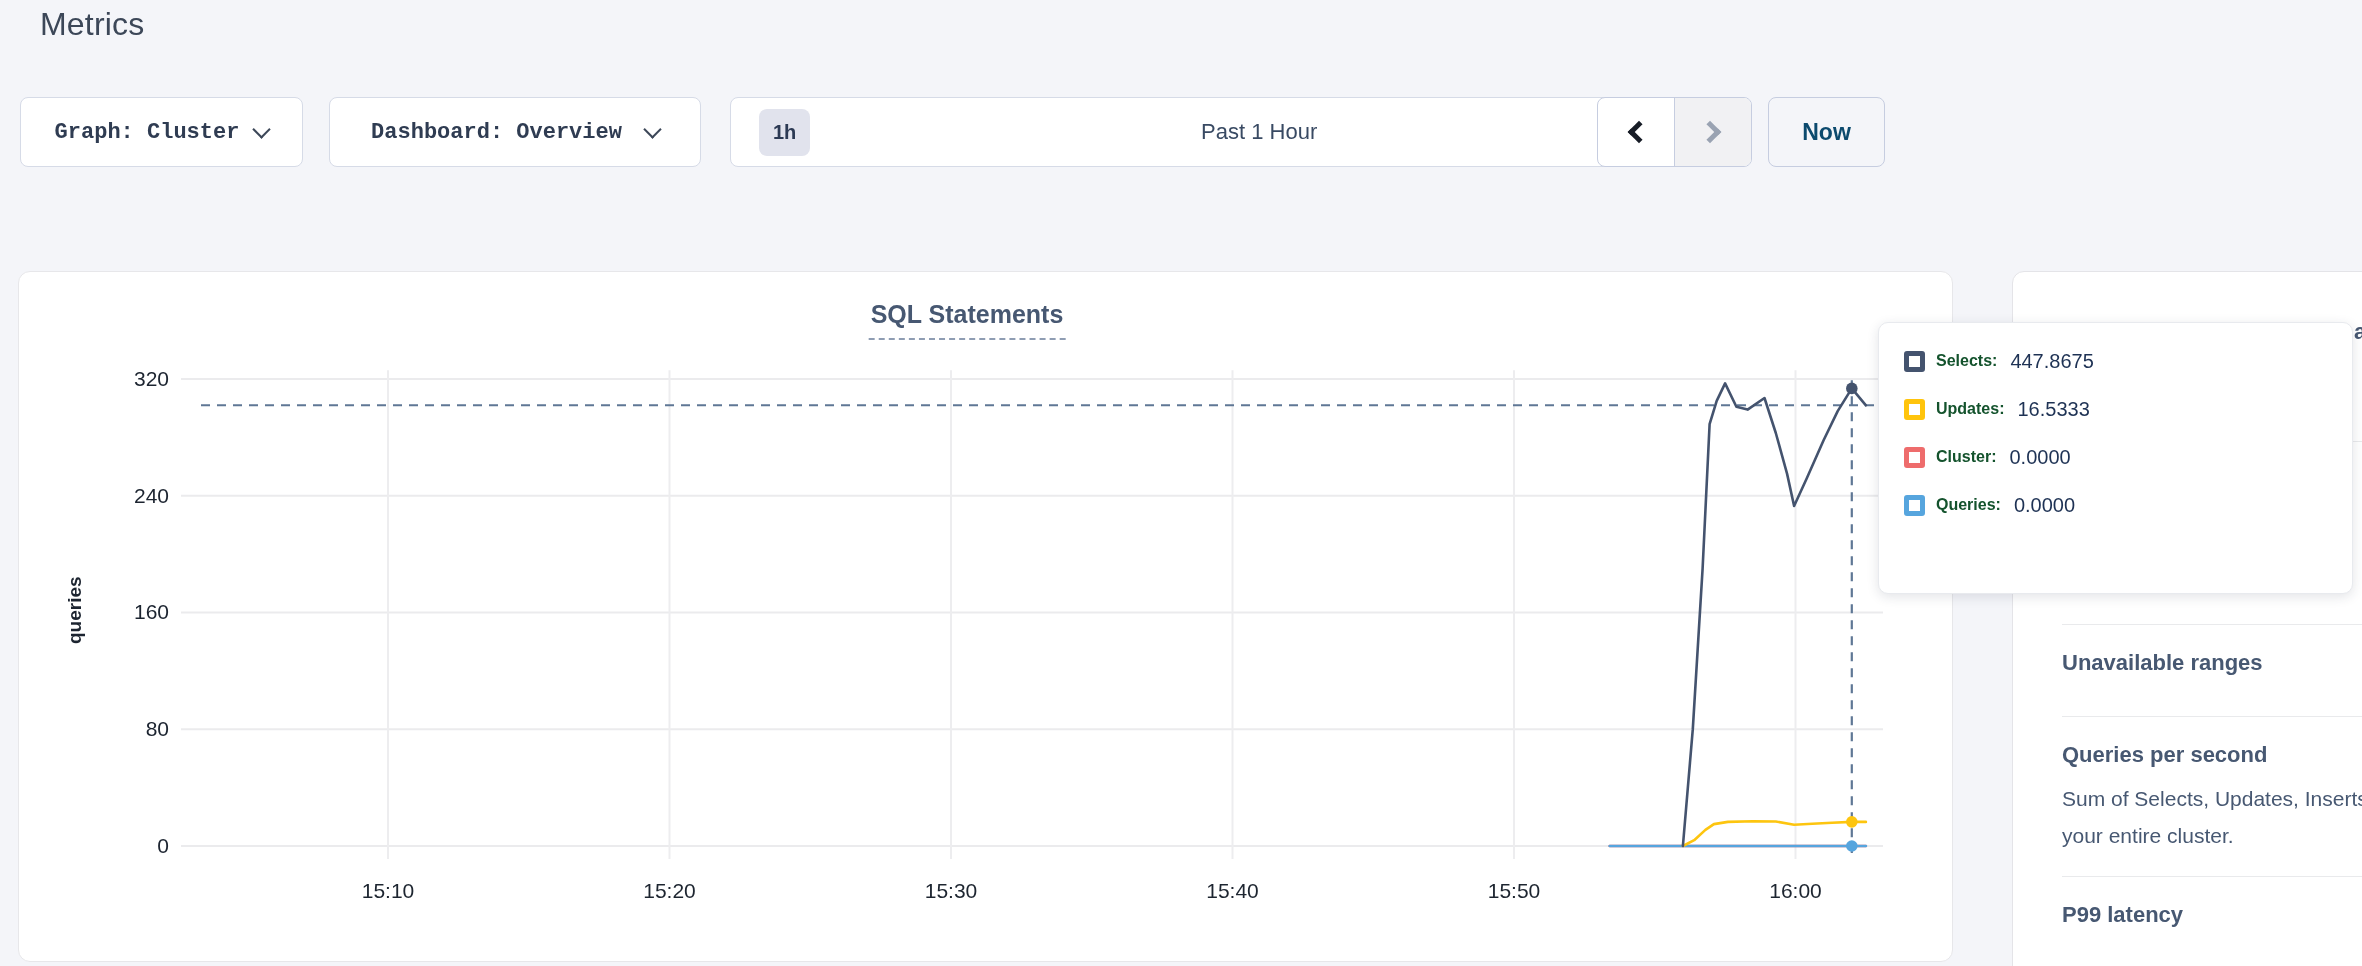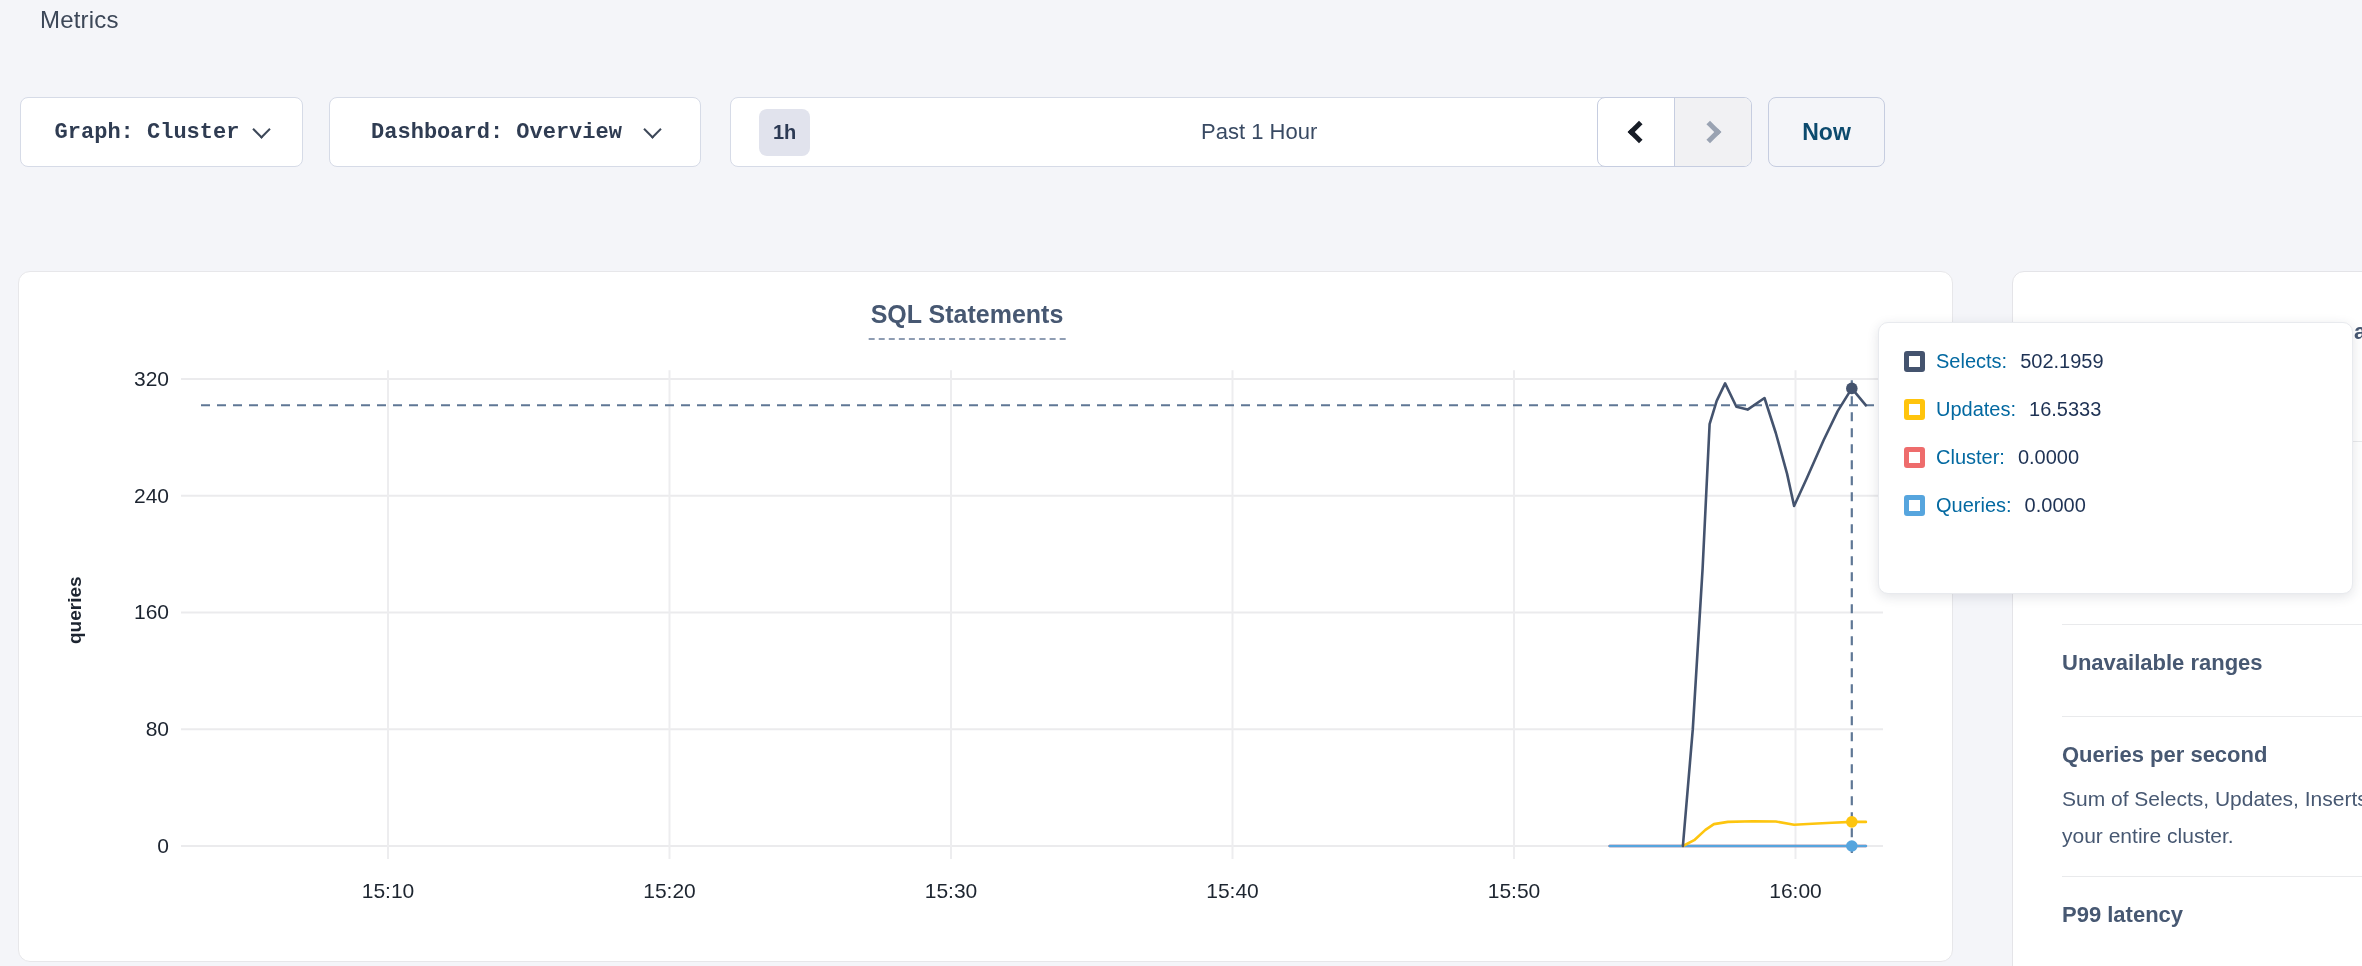--- a/index.html
+++ b/index.html
@@ -7,21 +7,21 @@
   body {
     position: relative;
     background: #f4f5f9;
     font-family: "Liberation Sans", sans-serif;
     color: #3c4758;
   }
 
   
   .page-title {
     position: absolute; left: 40px; top: 6px;
-    font-size: 24px; font-weight: 500; color: #3c4758;
+    font-size: 32px; font-weight: 500; color: #3c4758;
     letter-spacing: 0.2px;
   }
 
   
   .btn {
     position: absolute; top: 97px; height: 70px;
     background: #ffffff; border: 1.5px solid #d6dbe7; border-radius: 8px;
     display: flex; align-items: center; justify-content: center;
     font-size: 22px; color: #2f3c52; cursor: pointer;
   }
@@ -83,21 +83,21 @@
     position: absolute; left: 1878px; top: 322px; width: 475px; height: 272px;
     background: #ffffff; border: 1px solid #e8eaee; border-radius: 10px;
     box-shadow: 0 3px 12px rgba(40,50,70,0.13);
     z-index: 5;
   }
   .tt-time { margin: 33px 0 0 55px; font-size: 20px; color: #1b2a4e; }
   .tt-time b { font-weight: 700; margin-right: 14px; }
   .tt-row { margin: 18px 0 0 25px; height: 30px; display: flex; align-items: center; }
   .tt-row:first-of-type { margin-top: 23px; }
   .tt-swatch { width: 21px; height: 21px; border-radius: 3px; border: 5px solid; background: #fff; margin-right: 11px; }
-  .tt-label { font-size: 20px; font-weight: 400; color: #0369a1; }
+  .tt-label { font-size: 16px; font-weight: 700; color: #14532d; }
   .tt-value { font-size: 20px; color: #1e3254; margin-left: 13px; }
 
   
   .sidebar-card {
     position: absolute; left: 2012px; top: 271px; width: 370px; height: 720px;
     background: #ffffff; border: 1px solid #e4e4e8; border-radius: 12px 0 0 12px;
   }
   .sidebar-content { position: absolute; left: 2062px; top: 624px; width: 320px; }
   .sb-divider { height: 1px; background: #e9eaec; width: 340px; }
   .sb-section h3 { font-size: 22px; font-weight: 700; color: #475872; margin: 25px 0 40px; white-space: nowrap; }
@@ -180,21 +180,21 @@
     </svg>
 </div>
 <div class="chart-title">SQL Statements</div>
 <div class="y-axis-label">queries</div>
 
 <div class="tooltip">
   <div id="tt-rows">
       <div class="tt-row">
         <span class="tt-swatch" style="border-color: rgb(68, 83, 110);"></span>
         <span class="tt-label">Selects:</span>
-        <span class="tt-value">502.1959</span>
+        <span class="tt-value">447.8675</span>
       </div>
       <div class="tt-row">
         <span class="tt-swatch" style="border-color: rgb(255, 196, 12);"></span>
         <span class="tt-label">Updates:</span>
         <span class="tt-value">16.5333</span>
       </div>
       <div class="tt-row">
         <span class="tt-swatch" style="border-color: rgb(238, 108, 108);"></span>
         <span class="tt-label">Cluster:</span>
         <span class="tt-value">0.0000</span>

